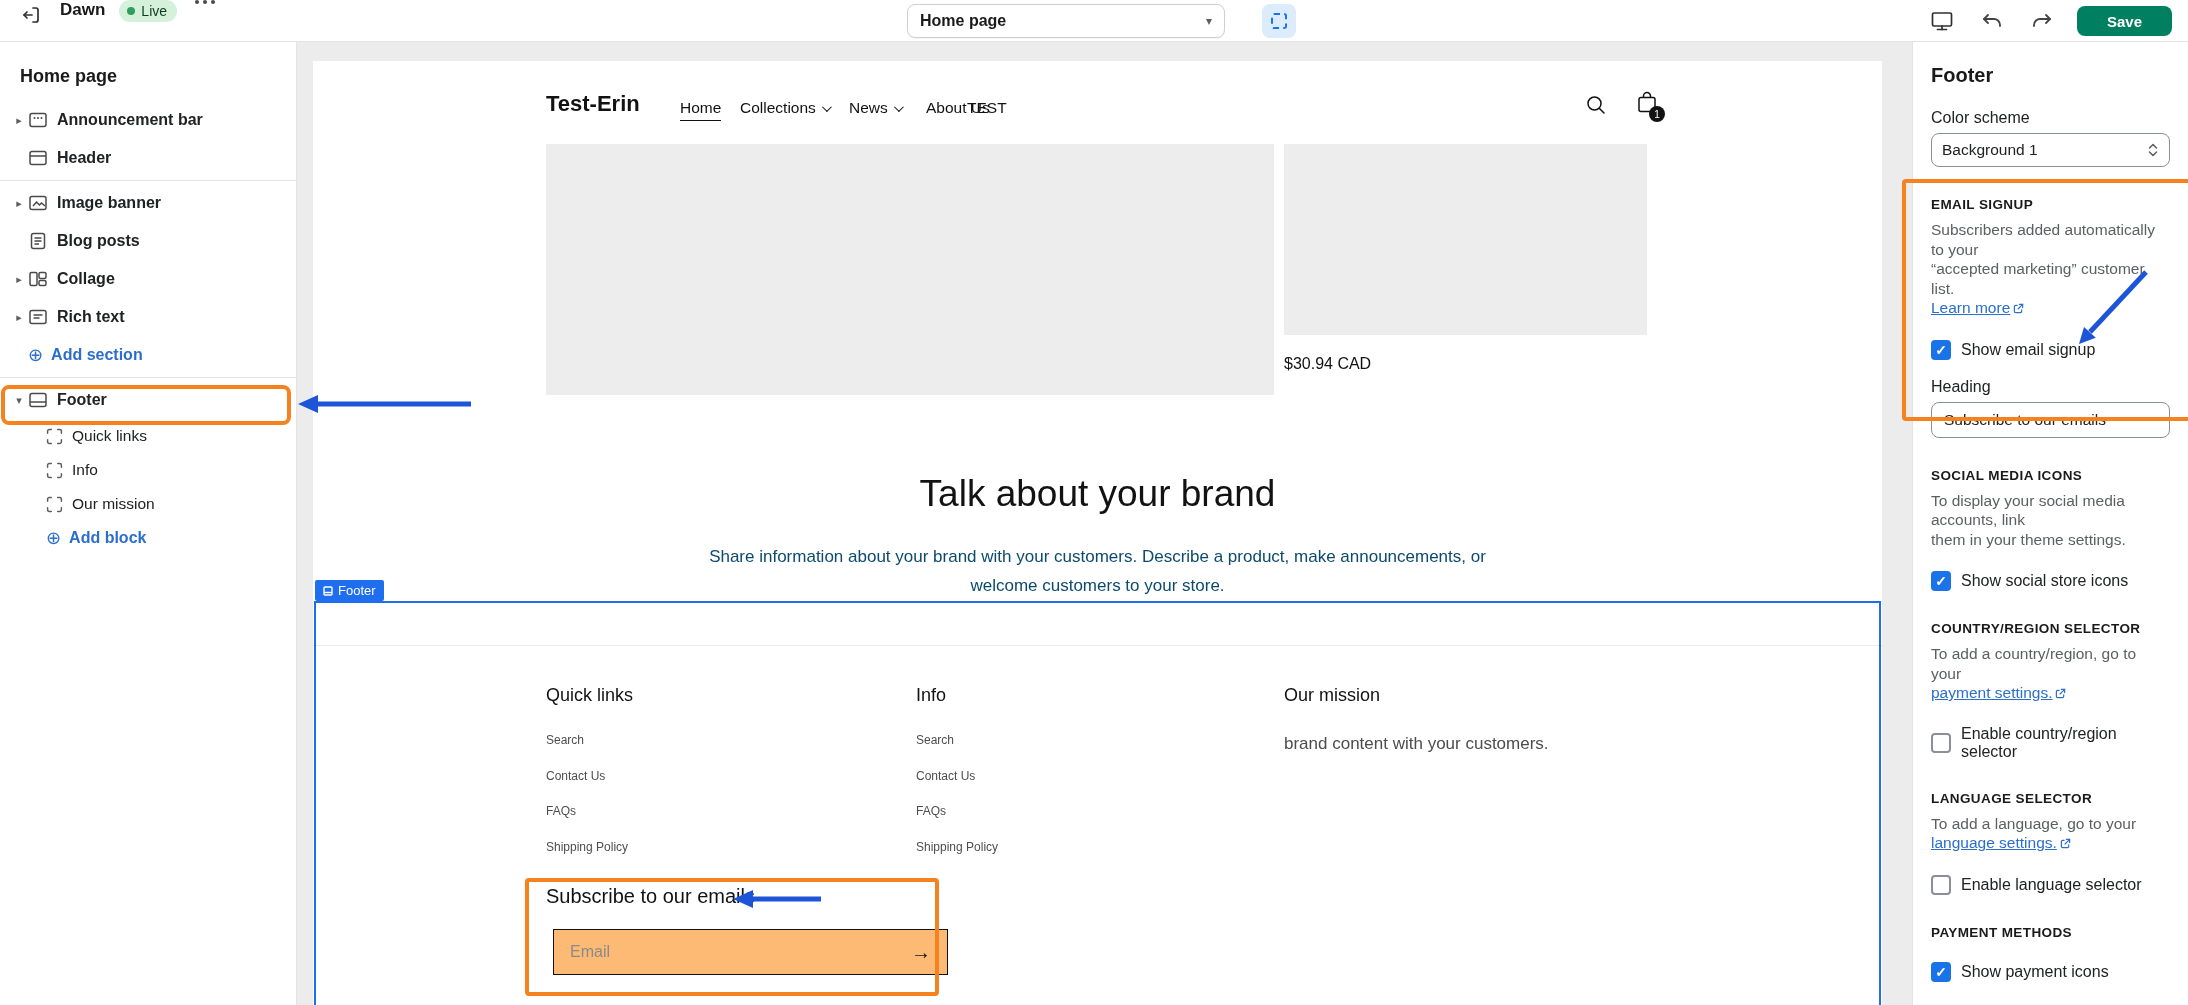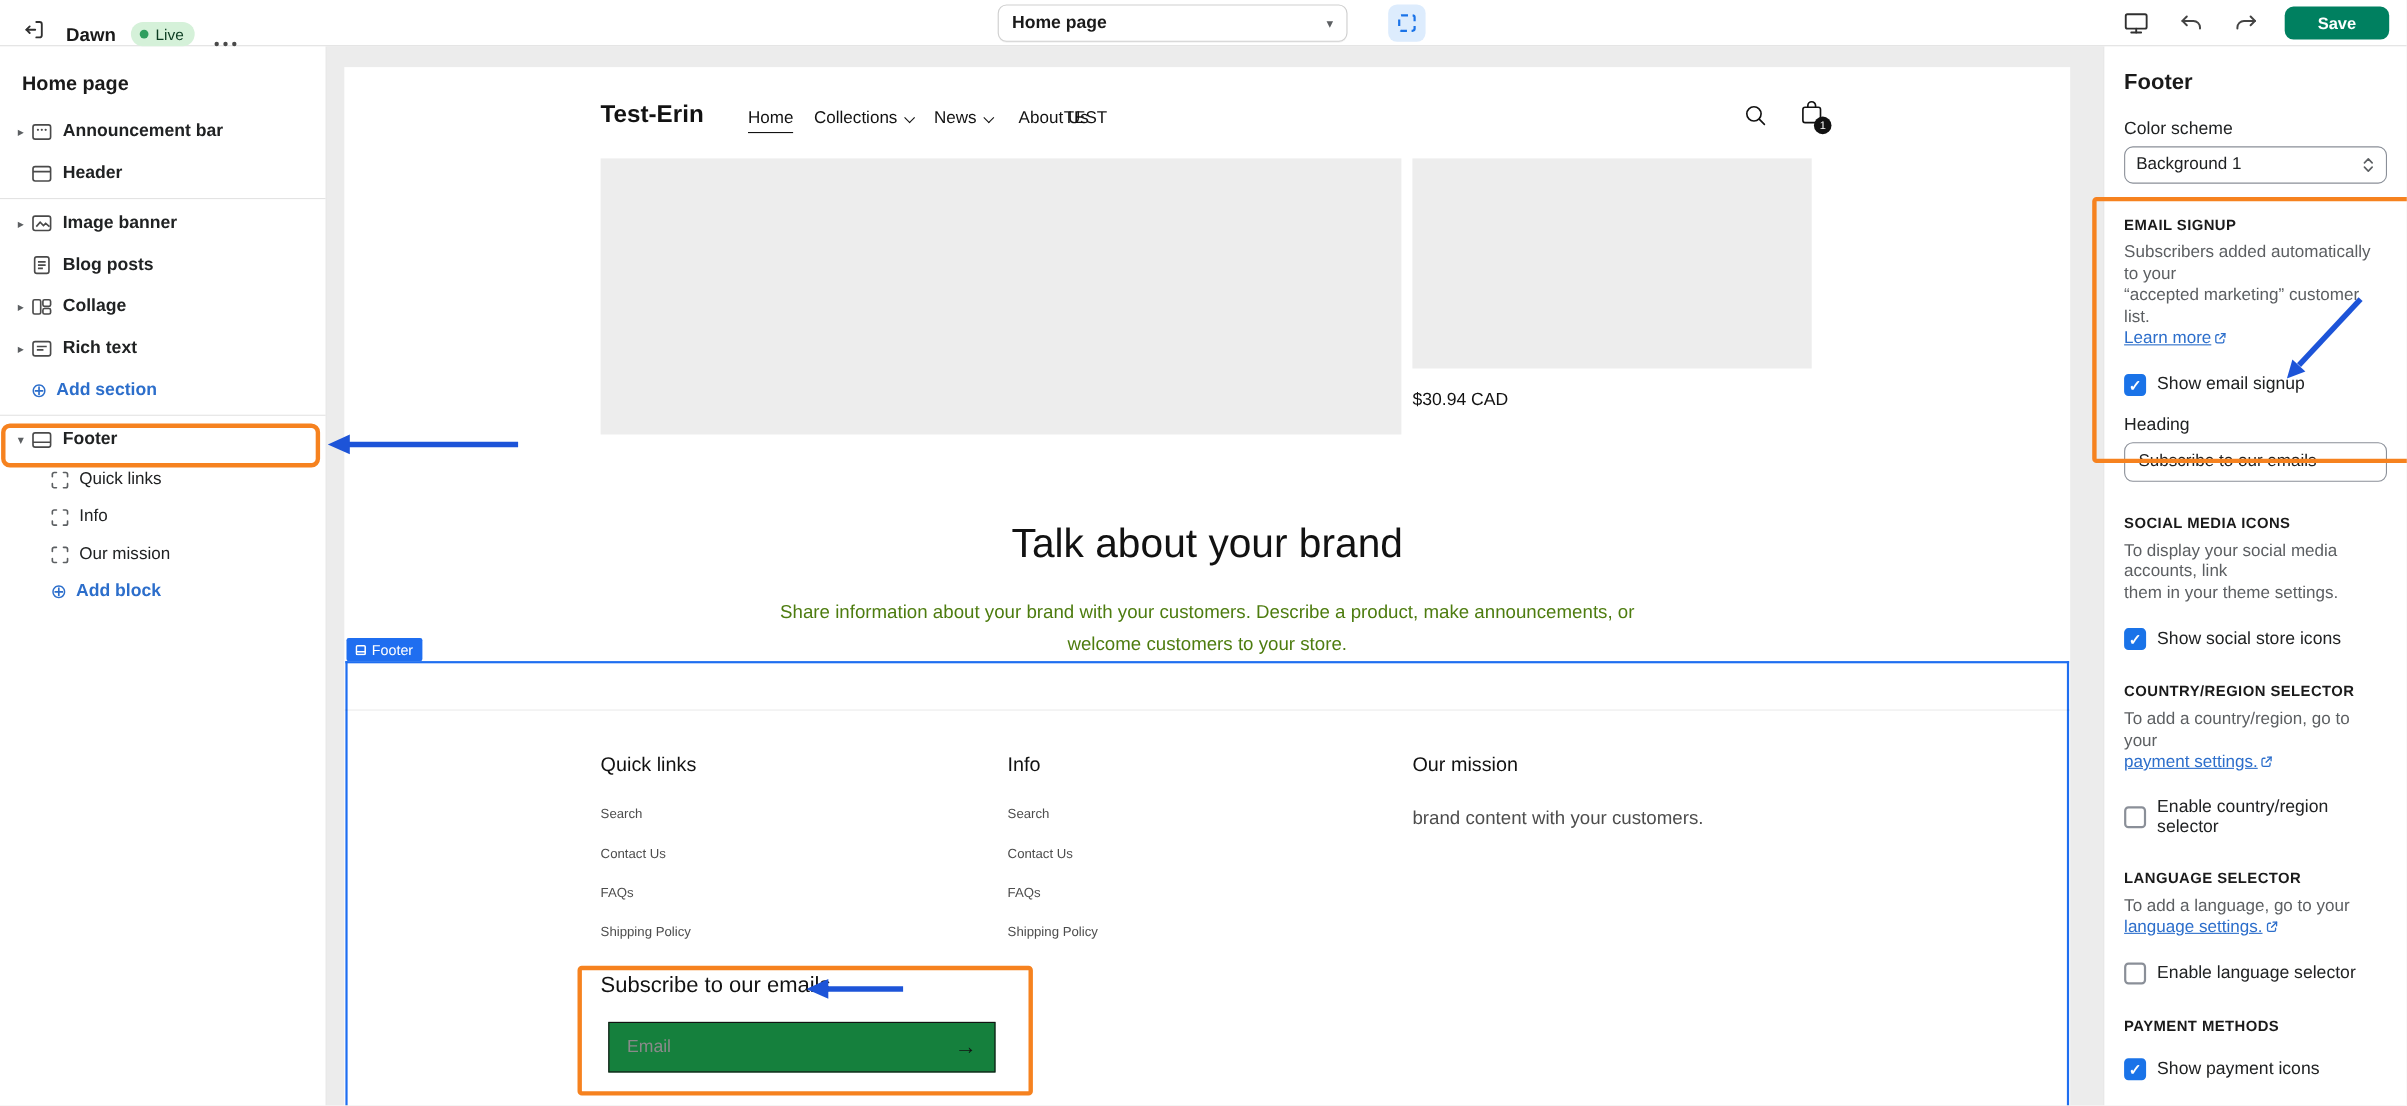--- a/index.html
+++ b/index.html
@@ -2,21 +2,21 @@
 <html><head>
 <meta charset="utf-8">
 <style>
   * { margin:0; padding:0; box-sizing:border-box; }
   html,body { width:2188px; height:1005px; overflow:hidden; }
   body { font-family:"Liberation Sans", sans-serif; color:#202223; background:#ececec; position:relative; }
   svg { display:block; }
 
   
   .topbar { position:absolute; top:0; left:0; width:2188px; height:42px; background:#fff; border-bottom:1px solid #e3e3e3; z-index:30; }
-  .tb-left { position:absolute; left:16px; top:0; height:42px; display:flex; align-items:flex-end; gap:14px; }
+  .tb-left { position:absolute; left:16px; top:0; height:42px; display:flex; align-items:flex-start; gap:14px; }
   .icon-btn { display:flex; align-items:center; justify-content:center; width:30px; height:30px; border-radius:6px; cursor:pointer; color:#303030; }
   .theme-name { font-size:17px; font-weight:700; color:#1a1a1a; }
   .live-pill { display:flex; align-items:center; gap:6px; background:#d5f1d9; border-radius:12px; padding:3px 10px 3px 8px; font-size:14px; color:#0c3d22; }
   .live-dot { width:8px; height:8px; border-radius:50%; background:#2f9e5e; }
   .more-dots { display:flex; gap:4px; padding:0 4px; cursor:pointer; }
   .more-dots i { width:4px; height:4px; border-radius:50%; background:#4a4a4a; }
   .page-select { position:absolute; left:907px; top:4px; width:318px; height:34px; background:#fff; border:1px solid #cfcfcf; border-radius:8px; display:flex; align-items:center; justify-content:space-between; padding:0 12px; cursor:pointer; box-shadow:0 1px 0 rgba(0,0,0,0.04); }
   .page-select .val { font-size:16px; font-weight:600; color:#1a1a1a; }
   .page-select .caret { font-size:12px; color:#5c5f62; }
   .inspector-btn { position:absolute; left:1262px; top:4px; width:34px; height:34px; background:#ddecfd; border-radius:8px; display:flex; align-items:center; justify-content:center; cursor:pointer; }
@@ -45,31 +45,31 @@
   .canvas { position:absolute; left:16px; top:19px; width:1569px; height:944px; background:#fff; overflow:hidden; }
   .store-name { position:absolute; left:233px; top:30px; font-size:22px; font-weight:600; color:#121212; }
   .nav-item { position:absolute; top:38px; font-size:15.5px; color:#121212; cursor:pointer; display:flex; align-items:center; gap:6px; }
   .nav-underline { border-bottom:1.5px solid #121212; padding-bottom:3px; }
   .chev { width:7px; height:7px; border-right:1.2px solid #121212; border-bottom:1.2px solid #121212; transform:rotate(45deg) translateY(-2px); }
   .hdr-icon { position:absolute; color:#121212; cursor:pointer; }
   .cart-badge { position:absolute; left:14px; top:16px; width:16px; height:16px; background:#121212; border-radius:50%; color:#fff; font-size:10px; display:flex; align-items:center; justify-content:center; }
   .img-ph { position:absolute; background:#ededed; }
   .price { position:absolute; left:971px; top:294px; font-size:16px; color:#121212; }
   .rt-heading { position:absolute; left:0; width:100%; top:412px; text-align:center; font-size:37px; font-weight:400; color:#121212; }
-  .rt-body { position:absolute; left:0; width:100%; top:481px; text-align:center; font-size:17px; line-height:29px; color:#4d7c0f; }
+  .rt-body { position:absolute; left:0; width:100%; top:481px; text-align:center; font-size:17px; line-height:29px; color:#0c4a6e; }
   .footer-outline { position:absolute; left:1px; right:1px; top:540px; height:410px; border:2px solid #1f6ef0; border-bottom:none; pointer-events:none; }
   .footer-badge { position:absolute; left:2px; top:519px; height:21px; background:#1f6ef0; color:#fff; font-size:13px; display:flex; align-items:center; gap:5px; padding:0 8px; border-radius:2px; }
   .footer-topline { position:absolute; left:0; right:0; top:584px; height:1px; background:rgba(0,0,0,0.08); }
   .f-col { position:absolute; top:623px; }
   .f-col h3 { font-size:18px; font-weight:400; color:#121212; line-height:22px; margin-bottom:24px; }
   .f-links { display:flex; flex-direction:column; gap:15.5px; }
   .f-links a { font-size:12px; line-height:20px; color:#4d4d4d; text-decoration:none; cursor:pointer; }
   .f-mission { font-size:17px; line-height:28.5px; color:#4d4d4d; width:420px; }
   .nl-heading { position:absolute; left:233px; top:824px; font-size:20px; font-weight:500; color:#121212; }
-  .email-field { position:absolute; left:240px; top:868px; width:352px; height:46px; border:1px solid #121212; display:flex; align-items:center; padding:0 16px; background:#15803d; }
+  .email-field { position:absolute; left:240px; top:868px; width:395px; height:46px; border:1px solid #121212; display:flex; align-items:center; padding:0 16px; background:#fdba74; }
   .email-field input { border:none; outline:none; flex:1; font-size:16px; font-family:"Liberation Sans",sans-serif; color:#121212; background:transparent; }
   .email-field input::placeholder { color:#8a8a8a; }
   .email-arrow { font-size:20px; color:#121212; cursor:pointer; }
 
   
   .panel { position:absolute; top:42px; right:0; width:276px; bottom:0; background:#fff; border-left:1px solid #e3e3e3; z-index:10; padding:22px 18px; }
   .panel-title { font-size:20px; font-weight:700; color:#1a1a1a; margin-bottom:22px; }
   .field-label { font-size:16px; color:#202223; margin-bottom:6px; }
   .select-box { height:34px; border:1px solid #8a8f98; border-radius:8px; display:flex; align-items:center; justify-content:space-between; padding:0 10px; cursor:pointer; }
   .select-box .val { font-size:15.5px; color:#202223; }

